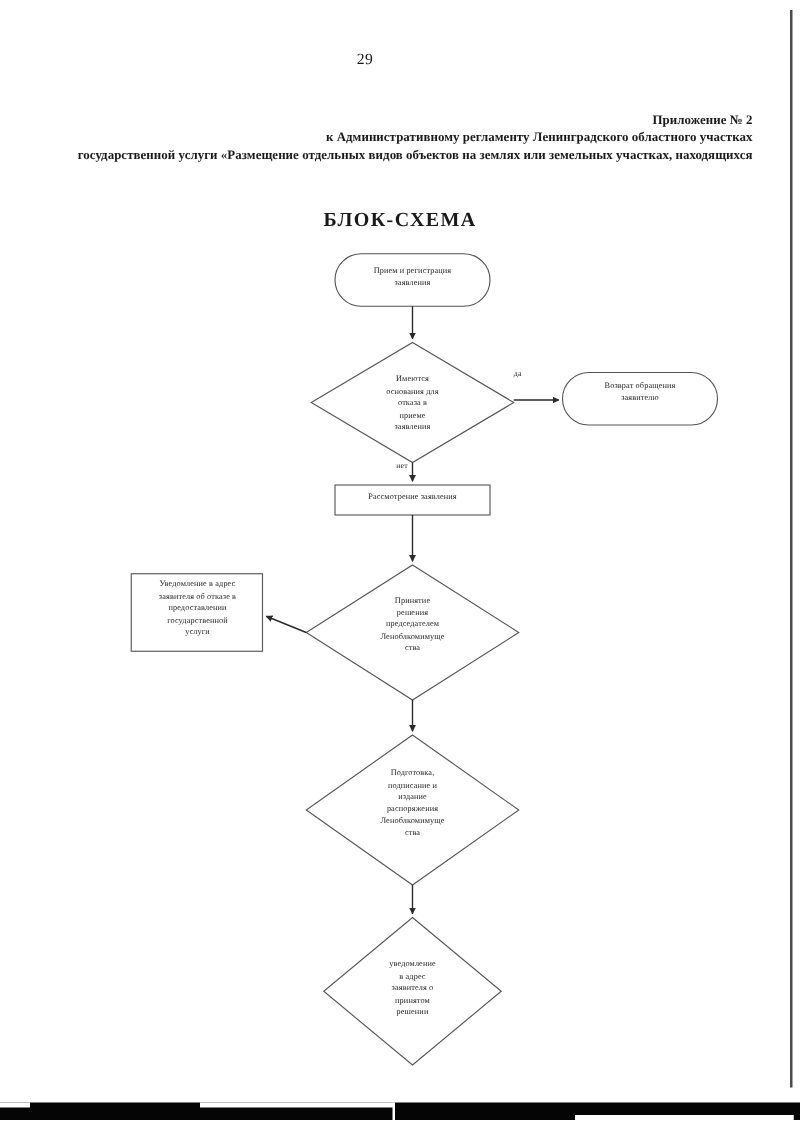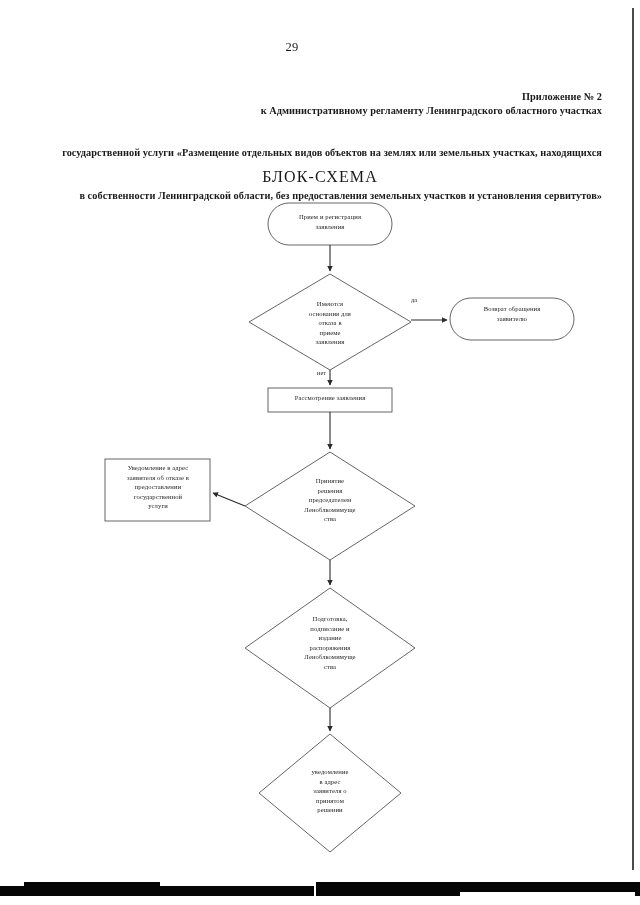--- a/index.html
+++ b/index.html
@@ -80,31 +80,31 @@
     line-height: 14.2px;
     letter-spacing: .05px;
     font-weight: bold;
   }
   #appendix-block .ln {
     display: block;
     white-space: nowrap;
   }
   #appendix-block .ln-full {
     text-align: right;
-    margin-top: 28px;
   }
 
   #diagram-title {
     position: absolute;
     top: 168px;
     left: 0;
     width: 640px;
     text-align: center;
     font-size: 16px;
     letter-spacing: 1.1px;
+    font-weight: bold;
   }
 
   
   #flowchart {
     position: absolute;
     top: 0;
     left: 0;
     width: 640px;
     height: 905px;
   }
@@ -152,21 +152,20 @@
 </style>
 </head>
 <body>
 
 <div id="page-number">29</div>
 
 <div id="appendix-block">
   <span class="ln">Приложение № 2</span>
   <span class="ln">к Административному регламенту Ленинградского  областного участках</span>
   <span class="ln ln-full">государственной услуги «Размещение отдельных видов объектов на землях или земельных участках, находящихся</span>
-  <span class="ln ln-full">в собственности Ленинградской области, без предоставления земельных участков и установления сервитутов»</span>
 </div>
 
 <div id="diagram-title">БЛОК-СХЕМА</div>
 
 <div id="flowchart">
 
   <svg viewBox="0 0 640 905" xmlns="http://www.w3.org/2000/svg">
     <defs>
       <marker id="arrow" viewBox="0 0 10 10" refX="9" refY="5" markerWidth="5" markerHeight="5" orient="auto-start-reverse">
         <path d="M 0 0 L 10 5 L 0 10 z" fill="#2a2a2a"></path>

